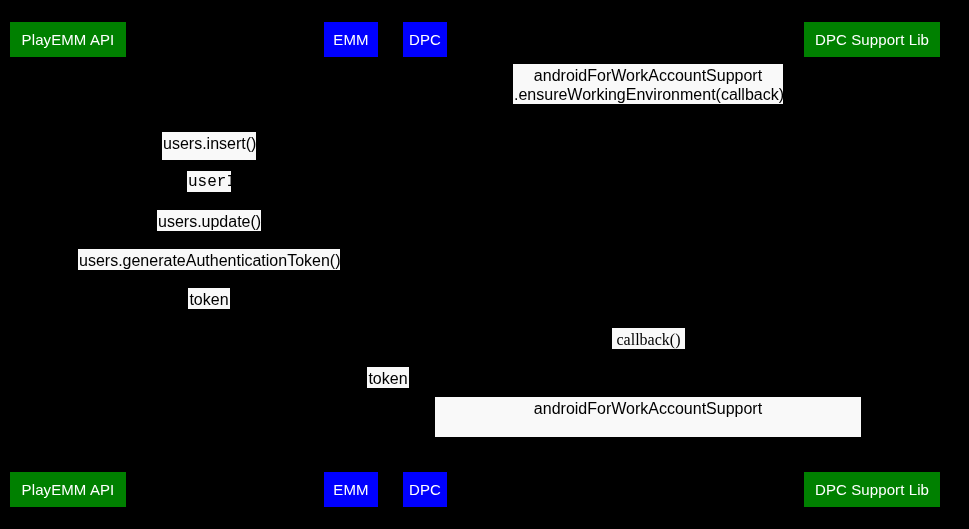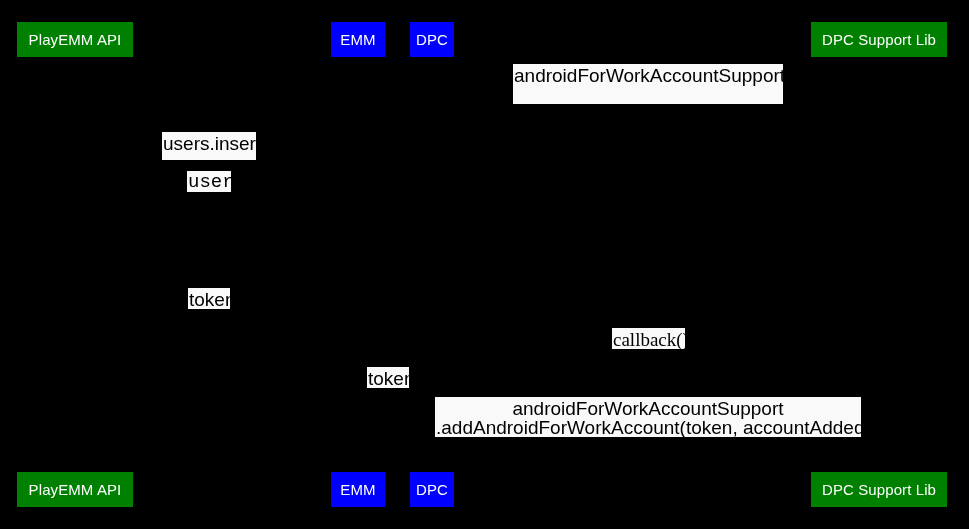--- a/index.html
+++ b/index.html
@@ -26,32 +26,31 @@
     position: absolute;
     display: flex;
     align-items: center;
     justify-content: center;
     color: #ffffff;
     font-size: 15px;
     line-height: 1;
     letter-spacing: 0.1px;
     white-space: nowrap;
     box-sizing: border-box;
-    margin-left: 7px;
   }
   .lifeline {
     position: absolute;
     width: 1px;
     background: #000000;
   }
   .msg-label {
     position: absolute;
     background: #f9f9f9;
     color: #000000;
-    font-size: 19px;
+    font-size: 16px;
     line-height: 19px;
     text-align: center;
     white-space: pre;
     box-sizing: border-box;
     padding: 2px 1px 15px 1px;
   }
   .msg-arrow {
     position: absolute;
     height: 1px;
     background: #000000;
@@ -106,20 +105,22 @@
     </div>
     <div class="participant" style="left: 324px; top: 472px; width: 54px; height: 35px; background: rgb(0, 0, 255);">
       <span>EMM</span>
     </div>
     <div class="participant" style="left: 403px; top: 472px; width: 44px; height: 35px; background: rgb(0, 0, 255);">
       <span>DPC</span>
     </div>
     <div class="participant" style="left: 804px; top: 472px; width: 136px; height: 35px; background: rgb(0, 128, 0);">
       <span>DPC Support Lib</span>
     </div>
-    <div class="msg-label" style="left: 513px; top: 64px; width: 270px; height: 40px;"><div>androidForWorkAccountSupport</div></div>
+    <div class="msg-label" style="left: 513px; top: 64px; width: 270px; height: 40px;"><div>androidForWorkAccountSupport</div><div>.ensureWorkingEnvironment(callback)</div></div>
     <div class="msg-label" style="left: 162px; top: 132px; width: 94px; height: 28px;"><div>users.insert()</div></div>
     <div class="msg-label" style="left: 187px; top: 171px; width: 44px; height: 21px; font-family: Liberation Mono, monospace;"><div>userID</div></div>
+    <div class="msg-label" style="left: 157px; top: 210px; width: 104px; height: 21px;"><div>users.update()</div></div>
+    <div class="msg-label" style="left: 78px; top: 249px; width: 262px; height: 21px;"><div>users.generateAuthenticationToken()</div></div>
     <div class="msg-label" style="left: 188px; top: 288px; width: 42px; height: 21px;"><div>token</div></div>
     <div class="msg-label" style="left: 612px; top: 328px; width: 73px; height: 21px; font-family: Liberation Serif, serif;"><div>callback()</div></div>
     <div class="msg-label" style="left: 367px; top: 367px; width: 42px; height: 21px;"><div>token</div></div>
-    <div class="msg-label" style="left: 435px; top: 397px; width: 426px; height: 40px;"><div>androidForWorkAccountSupport</div><div>.addAndroidForWorkAccount(token, accountAddedCallback)</div></div>
+    <div class="msg-label" style="left: 435px; top: 397px; width: 426px; height: 40px;"><div>androidForWorkAccountSupport</div></div>
   </div>
 
 </body></html>

